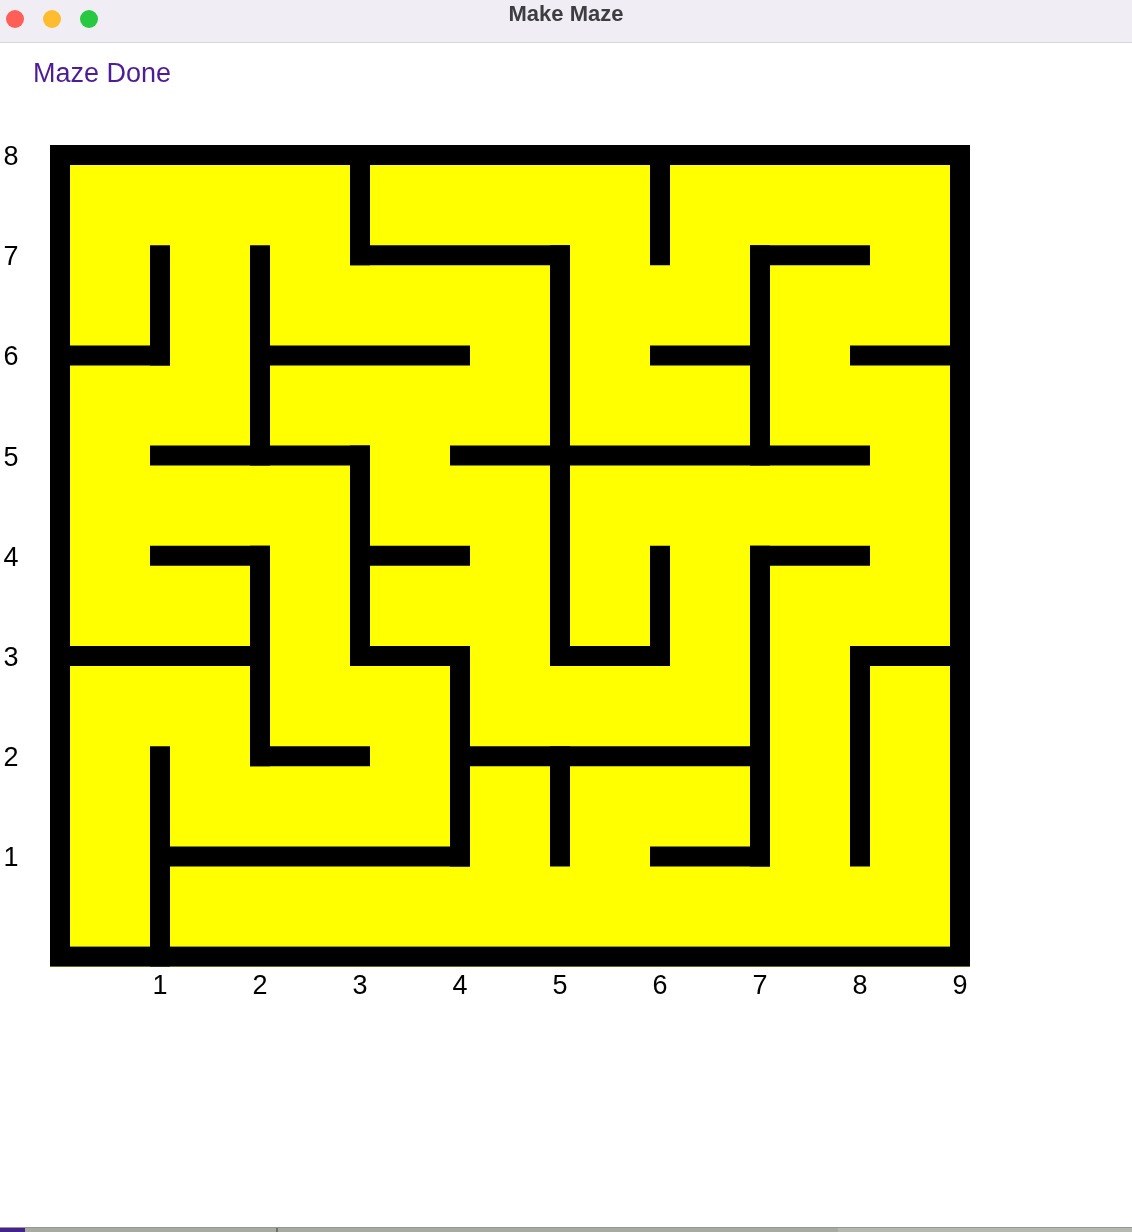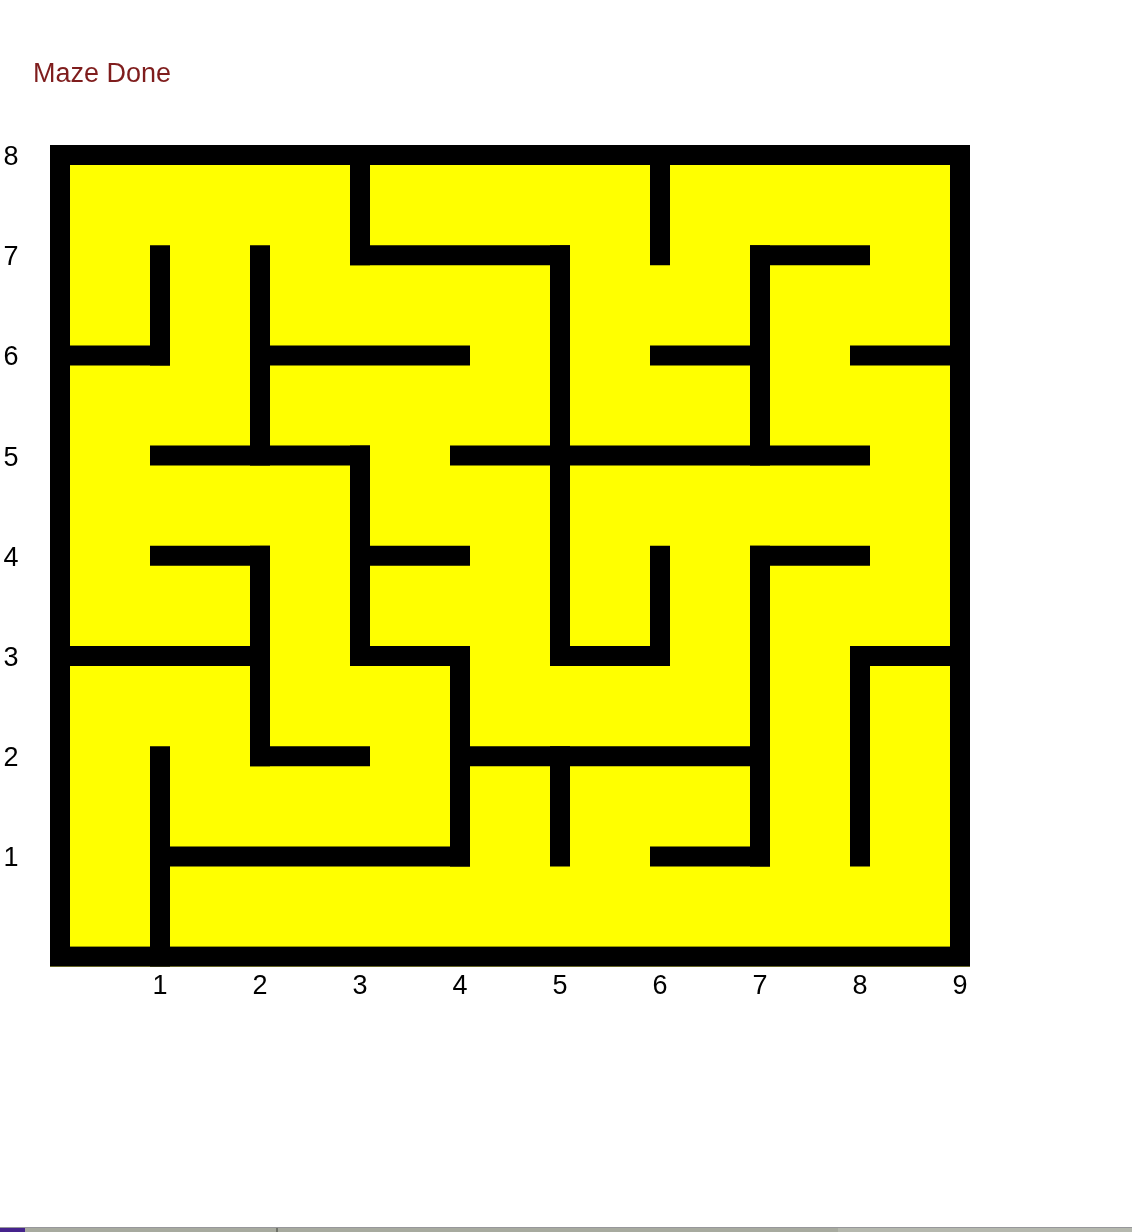--- a/index.html
+++ b/index.html
@@ -24,21 +24,21 @@
   .traffic.zoom  { left: 80px; }
   .title {
     position: absolute; left: 0; top: 0; width: 100%; height: 28px;
     line-height: 28px; text-align: center;
     font-size: 22px; font-weight: bold; color: #3e3d41;
   }
 
   
   .status {
     position: absolute; left: 33px; top: 58px;
-    font-size: 27px; color: #7f1d1d;
+    font-size: 27px; color: #4c1d95;
   }
 
   
   svg.maze { position: absolute; left: 0; top: 0; width: 1132px; height: 1232px; }
 
   
   .xlabel {
     position: absolute; top: 970px; width: 60px; margin-left: -30px;
     text-align: center; font-size: 27px; color: #000;
   }
@@ -52,20 +52,26 @@
     position: absolute; left: 0; bottom: 0; width: 1132px; height: 4px;
     border-top: 1px solid #97979b; box-sizing: content-box;
   }
   .bottombar .seg { position: absolute; top: 0; height: 4px; }
 </style>
 </head>
 <body>
 
 <div class="window">
 
+  <div class="titlebar" style="background: rgb(240, 238, 244);">
+    <span class="traffic close" style="background: rgb(255, 95, 87);"></span>
+    <span class="traffic min" style="background: rgb(254, 188, 46);"></span>
+    <span class="traffic zoom" style="background: rgb(40, 200, 64);"></span>
+    <div class="title" style="color: rgb(62, 61, 65);">Make Maze</div>
+  </div>
 
   <div class="status">Maze Done</div>
 
   <svg class="maze" xmlns="http://www.w3.org/2000/svg">
       <rect x="50" y="145" width="920" height="821.6" fill="#ffff00"></rect>
       <rect x="60" y="155" width="900" height="801.6" fill="none" stroke="#000000" stroke-width="20"></rect>
       <line x1="360" y1="255.2" x2="560" y2="255.2" stroke="#000000" stroke-width="20" stroke-linecap="square"></line>
       <line x1="760" y1="255.2" x2="860" y2="255.2" stroke="#000000" stroke-width="20" stroke-linecap="square"></line>
       <line x1="60" y1="355.4" x2="160" y2="355.4" stroke="#000000" stroke-width="20" stroke-linecap="square"></line>
       <line x1="260" y1="355.4" x2="460" y2="355.4" stroke="#000000" stroke-width="20" stroke-linecap="square"></line>

